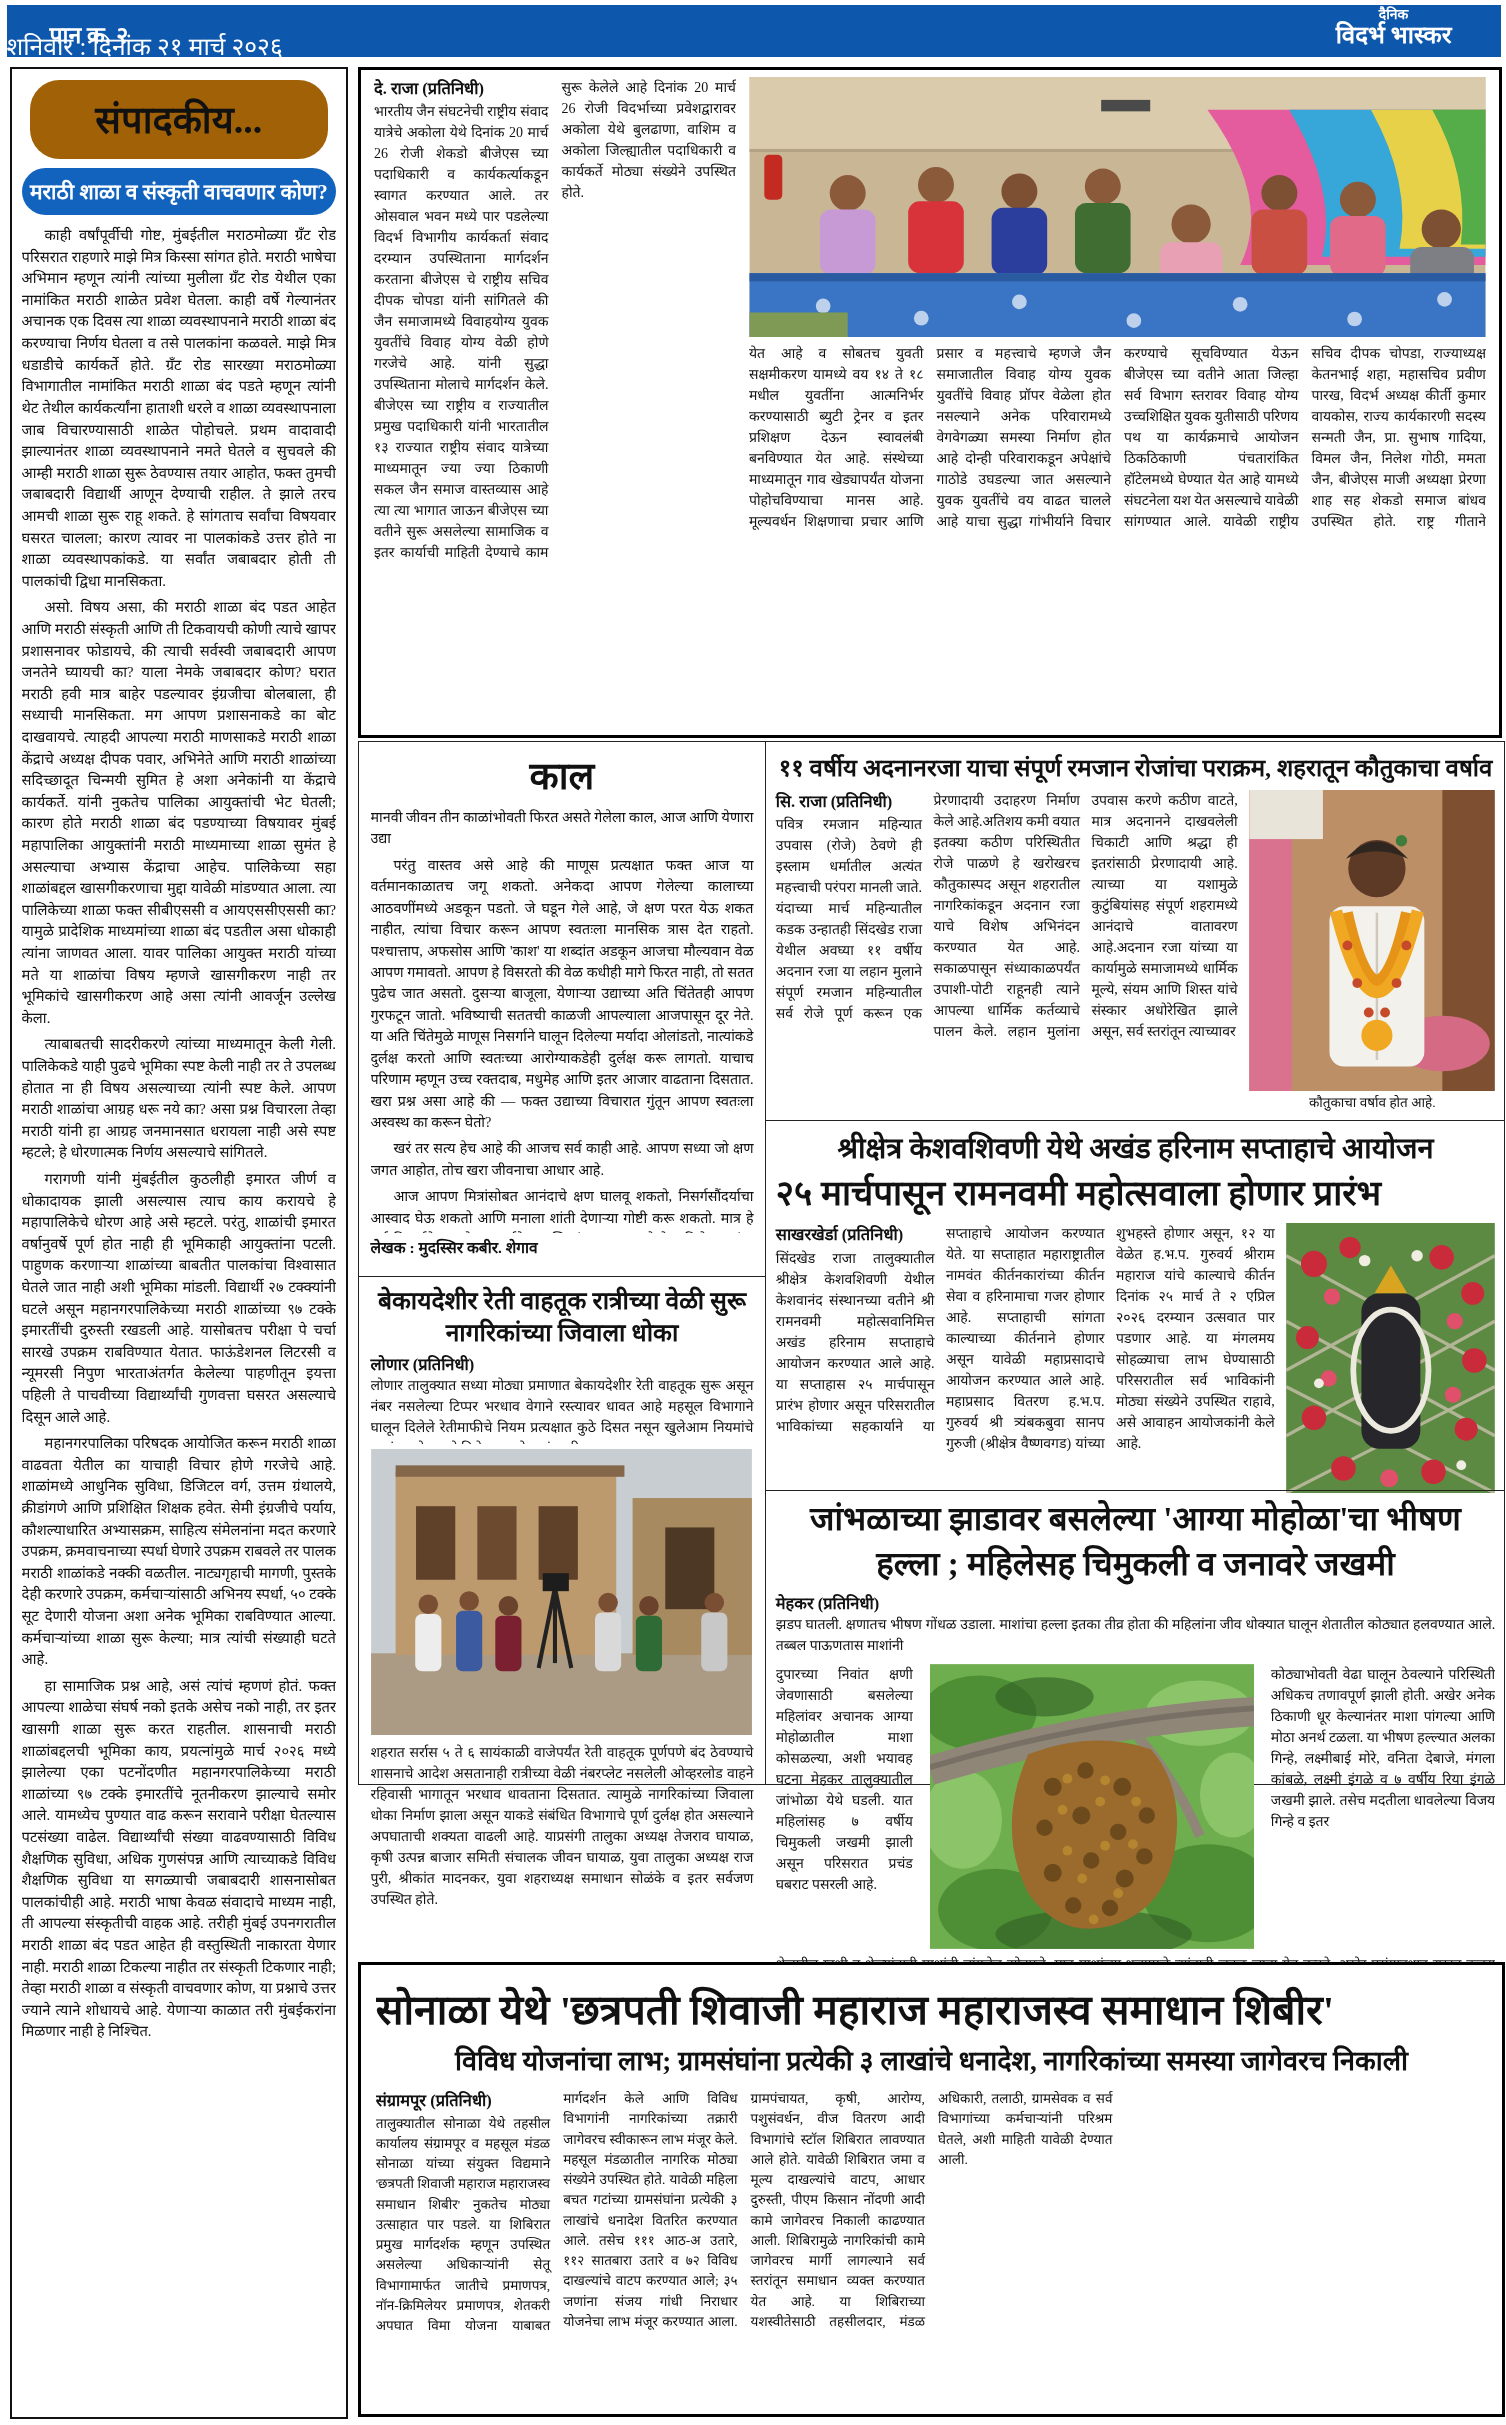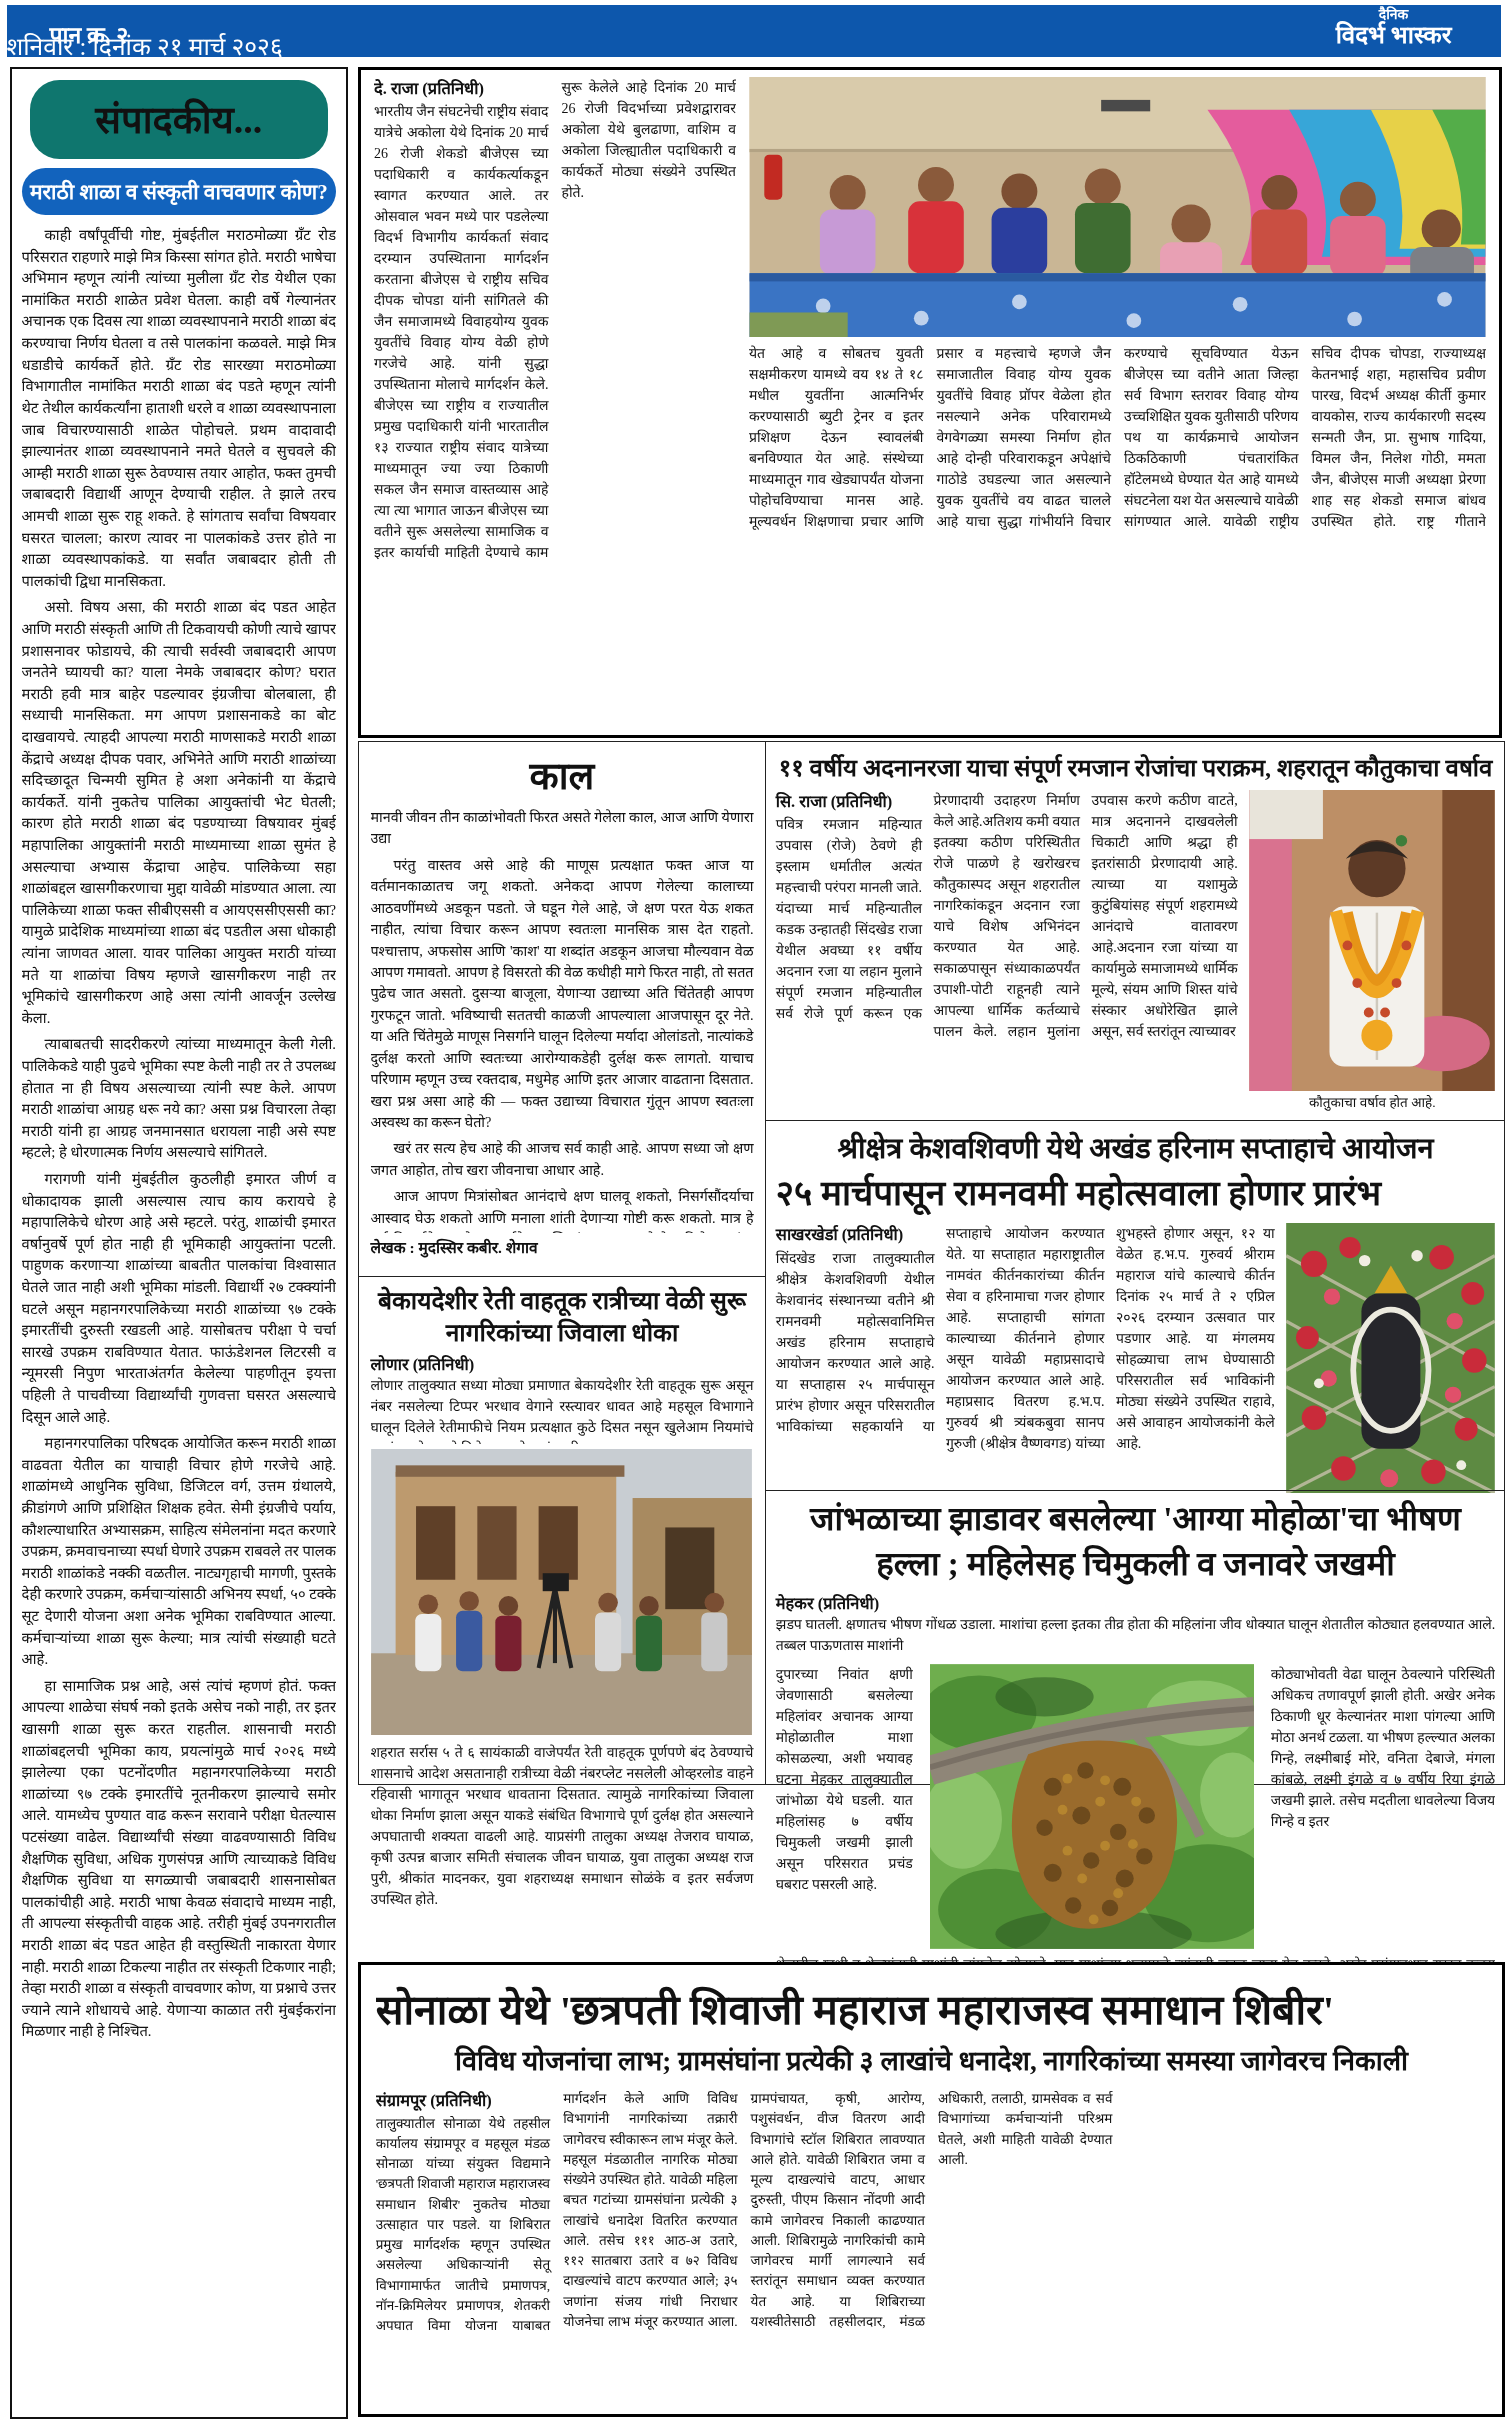--- a/index.html
+++ b/index.html
@@ -16,21 +16,21 @@
   
   .box{position:absolute;background:#fff;}
   .bodytxt{font-size:14px;line-height:1.5;text-align:justify;}
   .byline{font-weight:bold;font-size:16.4px;}
   .cols{column-fill:auto;overflow:hidden;}
   p{margin:0 0 4.9px 0;text-indent:23px;}
   p.noind{text-indent:0;}
   .photo{display:block;}
   
   .editorial{left:9.8px;top:67px;width:338px;height:2352px;border:2.5px solid #111;box-sizing:border-box;padding:8.2px 9.8px;}
-  .ed-head{background:#0f766e;border-radius:29.5px;text-align:center;font-size:38px;font-weight:bold;
+  .ed-head{background:#a16207;border-radius:29.5px;text-align:center;font-size:38px;font-weight:bold;
            padding:11.5px 0 14.7px 0;margin:3.3px 8.2px 9.8px 8.2px;}
   .ed-title{background:#1263bd;color:#fff;border-radius:24.6px;text-align:center;font-size:21px;
             font-weight:bold;padding:8.2px 3.3px 10.6px 3.3px;margin:0 0 9.8px 0;}
   .ed-body{font-size:14.7px;line-height:1.47;text-align:justify;height:2103px;overflow:hidden;}
   
   .jain{left:358px;top:67px;width:1144px;height:671px;border:3.3px solid #000;box-sizing:border-box;padding:6.5px 13px;}
   .jain-h{font-size:40px;font-weight:bold;text-align:center;line-height:1.32;margin:4.9px 4.9px 8.2px 4.9px;}
   .jain-row{display:flex;gap:13px;}
   .jain-left{width:381px;height:498px;column-count:2;column-gap:13px;}
   .jain-right{flex:1;}

